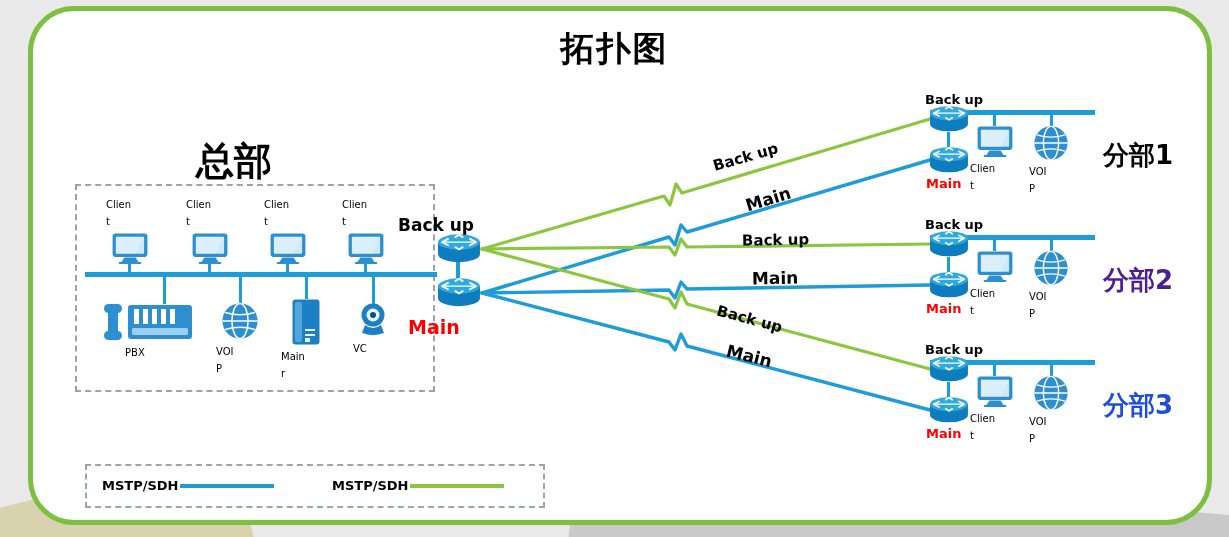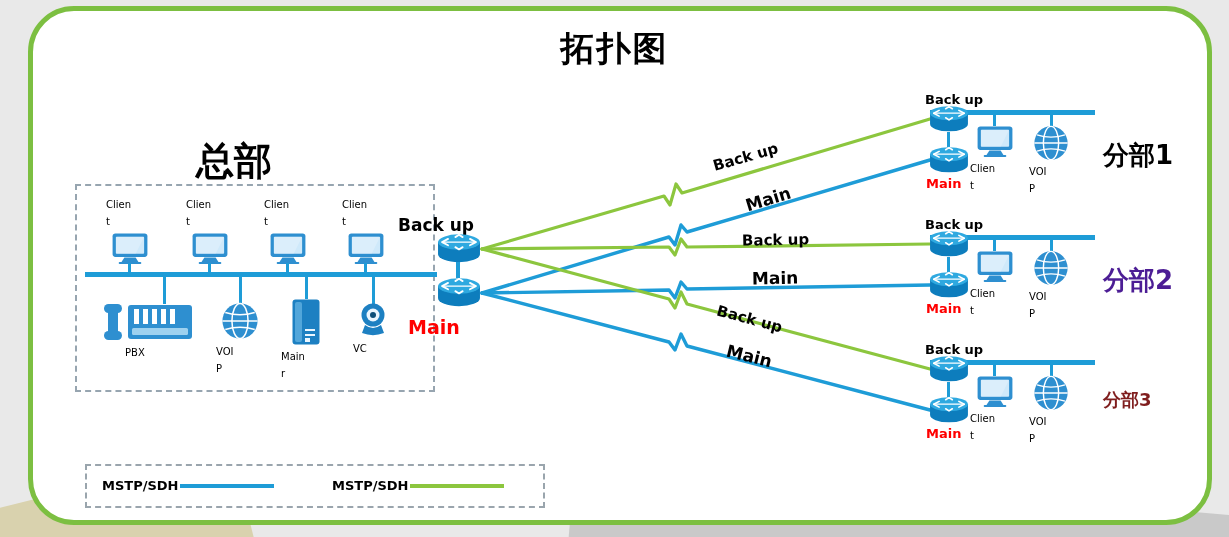--- a/index.html
+++ b/index.html
@@ -249,21 +249,21 @@
           <use href="#sym-monitor"></use>
         </svg>
       <div class="blue-label" style="left:70px;top:68px;width:50px">Clien
 t</div>
       <div class="bar" style="left:150px;top:23px;width:3px;height:11px"></div>
       <svg class="icon" style="left:133px;top:33px" width="36" height="36">
           <use href="#sym-globe"></use>
         </svg>
       <div class="blue-label" style="left:129px;top:71px;width:44px">VOI
 P</div>
-      <div class="abs bold" style="left:203px;top:46px;font-size:18px;color:#7f1d1d">分部3</div>
+      <div class="abs bold" style="left:203px;top:46px;font-size:26px;color:#1d4ed8">分部3</div>
     </div>
 
     <div class="dashed" style="left:85px;top:452px;width:460px;height:44px;border-color:#9aa5ad">
       <div class="abs bold" style="left:15px;top:12px;font-size:13px;color:#000">MSTP/SDH</div>
       <div class="abs" style="left:93px;top:18px;width:94px;height:4px;background:#1E9CD7"></div>
       <div class="abs bold" style="left:245px;top:12px;font-size:13px;color:#000">MSTP/SDH</div>
       <div class="abs" style="left:323px;top:18px;width:94px;height:4px;background:#8CC63E"></div>
     </div>
   </div>
 </div>

